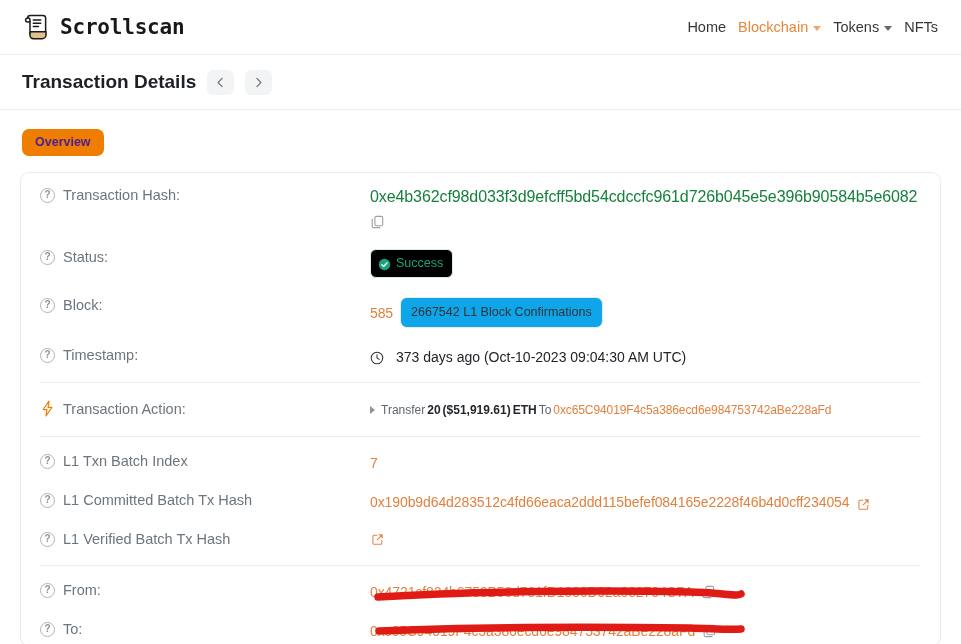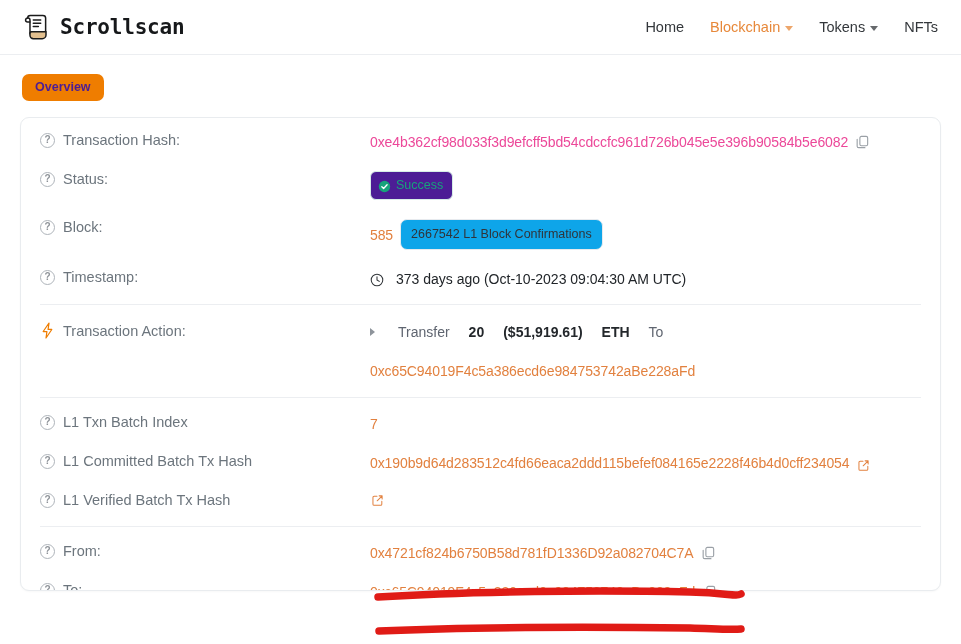--- a/index.html
+++ b/index.html
@@ -24,21 +24,21 @@
   }
   .brand { display: flex; align-items: center; gap: 8px; }
   .brand-logo { width: 30px; height: 30px; display: block; }
   .brand-name {
     font-family: "DejaVu Sans Mono", "Liberation Mono", monospace;
     font-size: 21px;
     font-weight: 700;
     letter-spacing: -0.2px;
     color: #16181a;
   }
-  .nav { margin-left: auto; display: flex; align-items: center; gap: 26px; padding-right: 1px;}
+  .nav { margin-left: auto; display: flex; align-items: center; gap: 12px; padding-right: 1px;}
   .nav-item {
     display: flex; align-items: center; gap: 5px;
     font-size: 14.5px; color: #33373b;
     cursor: pointer; white-space: nowrap;
   }
   .nav-item.active { color: #e7883a; }
   .caret {
     width: 0; height: 0;
     border-left: 4.5px solid transparent;
     border-right: 4.5px solid transparent;
@@ -134,37 +134,37 @@
     font-size: 10px;
     line-height: 12.6px;
     text-align: center;
     font-weight: 700;
     flex: 0 0 auto;
     font-family: "Liberation Sans", sans-serif;
   }
   .bolt-icon { width: 15px; height: 17px; flex: 0 0 auto; }
 
   .mono-val {
-    font-size: 14px;
-    color: #ec4899;
+    font-size: 16px;
+    color: #15803d;
     letter-spacing: -0.1px;
     word-break: break-all;
   }
   .link {
     color: #e2813f;
     text-decoration: none;
     cursor: pointer;
     letter-spacing: -0.1px;
   }
   .copy-icon { width: 15px; height: 16px; cursor: pointer; flex: 0 0 auto; }
   .ext-icon { width: 13px; height: 13px; cursor: pointer; flex: 0 0 auto; margin-left: 1px;}
 
   .badge-success {
     display: inline-flex; align-items: center; gap: 5px;
-    background: #4c1d95;
+    background: #000000;
     border: 1px solid #d6eee6;
     border-radius: 6px;
     color: #16a37b;
     font-size: 12.5px;
     padding: 3px 9px 4px 7px;
   }
   .check-icon { width: 13px; height: 13px; }
 
   .badge-plain {
     display: inline-flex; align-items: center;
@@ -180,22 +180,22 @@
   .tri {
     width: 0; height: 0;
     border-top: 4px solid transparent;
     border-bottom: 4px solid transparent;
     border-left: 5px solid #8e949b;
     display: inline-block;
     margin-right: 4px;
   }
   .action-line {
     display: flex; align-items: center;
-    font-size: 14px; color: #3c4146;
-    gap: 19px; flex-wrap: wrap;
+    font-size: 12px; color: #3c4146;
+    gap: 2px; flex-wrap: wrap;
   }
   .action-line b { font-weight: 700; color: #23272b; }
   .muted { color: #5f6570; }
   #annot-layer { position: absolute; inset: 0; pointer-events: none; z-index: 50; }
 </style>
 </head>
 <body>
 
 <div id="page">
 
@@ -223,20 +223,37 @@
       <span class="nav-item">
         <span>Tokens</span>
         <i class="caret"></i>
       </span>
       <span class="nav-item">
         <span>NFTs</span>
       </span>
     </nav>
   </div>
 
+  <div class="titlebar">
+    <span class="page-title">Transaction Details</span>
+    <button class="nav-btn">
+      <span>
+        <svg width="13" height="13" viewBox="0 0 16 16" fill="none">
+            <path d="M10 3L5 8l5 5" stroke="#6c757d" stroke-width="1.5" stroke-linecap="round" stroke-linejoin="round"></path>
+          </svg>
+      </span>
+    </button>
+    <button class="nav-btn">
+      <span>
+        <svg width="13" height="13" viewBox="0 0 16 16" fill="none">
+            <path d="M6 3l5 5-5 5" stroke="#6c757d" stroke-width="1.5" stroke-linecap="round" stroke-linejoin="round"></path>
+          </svg>
+      </span>
+    </button>
+  </div>
 
   <div class="tabrow">
     <button class="tab">Overview</button>
   </div>
 
   <div class="card">
 
     <div class="row">
       <div class="label">
         <span class="help-icon">?</span>

